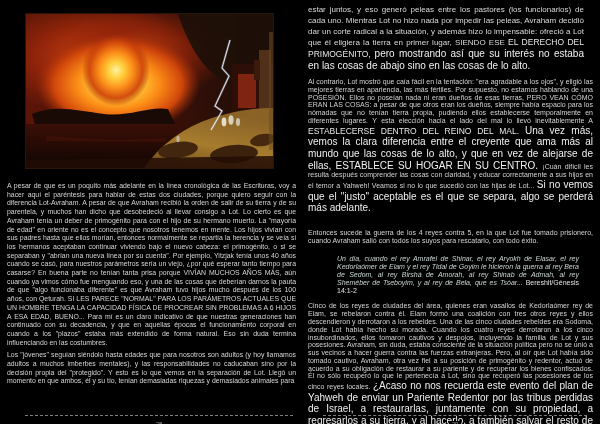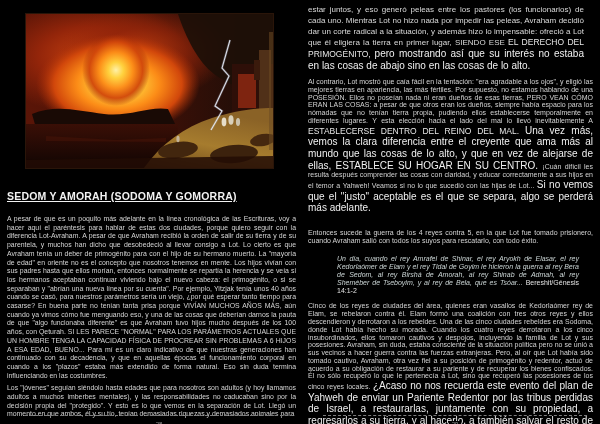--- a/index.html
+++ b/index.html
@@ -94,21 +94,20 @@
         <path d="M204,26 L196,54 L203,62 L189,92 L196,97 L185,116" fill="none" stroke="#e9eefb" stroke-width="1.1" opacity="0.9"></path>
         <ellipse cx="198" cy="108" rx="2.4" ry="4.4" fill="#e6ddc9"></ellipse>
         <ellipse cx="205" cy="106" rx="2.6" ry="4.8" fill="#d9d0ba"></ellipse>
         <ellipse cx="212" cy="108" rx="2.1" ry="4" fill="#ccc2ab"></ellipse>
         <ellipse cx="152" cy="125" rx="1.6" ry="3.2" fill="#c3b39a"></ellipse>
         <path d="M0,146 L247,142 L247,154 L0,154 Z" fill="#220c05" opacity="0.85"></path>
         <rect x="243" y="18" width="4" height="118" fill="#6b4a22" opacity="0.55"></rect>
       </svg>
     </figure>
 
-    <h2 class="heading">SEDOM Y AMORAH (SODOMA Y GOMORRA)</h2>
 
     <p class="lbody">A pesar de que es un poquito más adelante en la línea cronológica de las Escrituras, voy a hacer aquí el paréntesis para hablar de estas dos ciudades, porque quiero seguir con la diferencia Lot-Avraham. A pesar de que Avraham recibió la orden de salir de su tierra y de su parentela, y muchos han dicho que desobedeció al llevar consigo a Lot. Lo cierto es que Avraham tenía un deber de primogénito para con el hijo de su hermano muerto. La "mayoría de edad" en oriente no es el concepto que nosotros tenemos en mente. Los hijos vivían con sus padres hasta que ellos morían, entonces normalmente se repartía la herencia y se veía si los hermanos aceptaban continuar viviendo bajo el nuevo cabeza: el primogénito, o si se separaban y "abrían una nueva línea por su cuenta". Por ejemplo, Yitzjak tenía unos 40 años cuando se casó, para nuestros parámetros sería un viejo, ¿por qué esperar tanto tiempo para casarse? En buena parte no tenían tanta prisa porque VIVÍAN MUCHOS AÑOS MÁS, aún cuando ya vimos cómo fue menguando eso, y una de las cosas que deberían darnos la pauta de que "algo funcionaba diferente" es que Avraham tuvo hijos mucho después de los 100 años, con Qeturah. SI LES PARECE "NORMAL" PARA LOS PARÁMETROS ACTUALES QUE UN HOMBRE TENGA LA CAPACIDAD FÍSICA DE PROCREAR SIN PROBLEMAS A 6 HIJOS A ESA EDAD, BUENO... Para mí es un claro indicativo de que nuestras generaciones han continuado con su decadencia, y que en aquellas épocas el funcionamiento corporal en cuando a los "plazos" estaba más extendido de forma natural. Eso sin duda termina influenciando en las costumbres.</p>
     <p class="lbody second">Los "jóvenes" seguían siéndolo hasta edades que para nosotros son adultos (y hoy llamamos adultos a muchos imberbes mentales), y las responsabilidades no caducaban sino por la decisión propia del "protegido". Y esto es lo que vemos en la separación de Lot. Llegó un momento en que ambos, él y su tío, tenían demasiadas riquezas y demasiados animales para</p>
   </section>
 
   <section class="page page-right">
     <p class="rp1"><span>estar juntos, y eso generó peleas entre los pastores (los funcionarios) de cada uno. Mientras Lot no hizo nada por impedir las peleas, Avraham decidió dar un corte radical a la situación, y además hizo lo impensable: ofreció a Lot que él eligiera la tierra en primer lugar, SIENDO ESE </span><span class="caps-med">EL DERECHO DEL PRIMOGÉNITO, </span><span class="large">pero mostrando así que su interés no estaba en las cosas de abajo sino en las cosas de lo alto.</span></p>
 
     <p class="rp2"><span>Al contrario, Lot mostró que caía fácil en la tentación: "era agradable a los ojos", y eligió las mejores tierras en apariencia, las más fértiles. Por supuesto, no estamos hablando de una POSESIÓN. Ellos no poseían nada ni eran dueños de esas tierras, PERO VEAN CÓMO ERAN LAS COSAS: a pesar de que otros eran los dueños, siempre había espacio para los nómadas que no tenían tierra propia, pudiendo ellos establecerse temporalmente en diferentes lugares. Y esta elección hacia el lado del mal lo llevó inevitablemente A </span><span class="caps-med">ESTABLECERSE DENTRO DEL REINO DEL MAL. </span><span class="large">Una vez más, vemos la clara diferencia entre el creyente que ama más al mundo que las cosas de lo alto, y que en vez de alejarse de ellas, ESTABLECE SU HOGAR EN SU CENTRO. </span><span>¡Cuán difícil les resulta después comprender las cosas con claridad, y educar correctamente a sus hijos en el temor a Yahweh! Veamos si no lo que sucedió con las hijas de Lot... </span><span class="large">Si no vemos que el "justo" aceptable es el que se separa, algo se perderá más adelante.</span></p>
 

